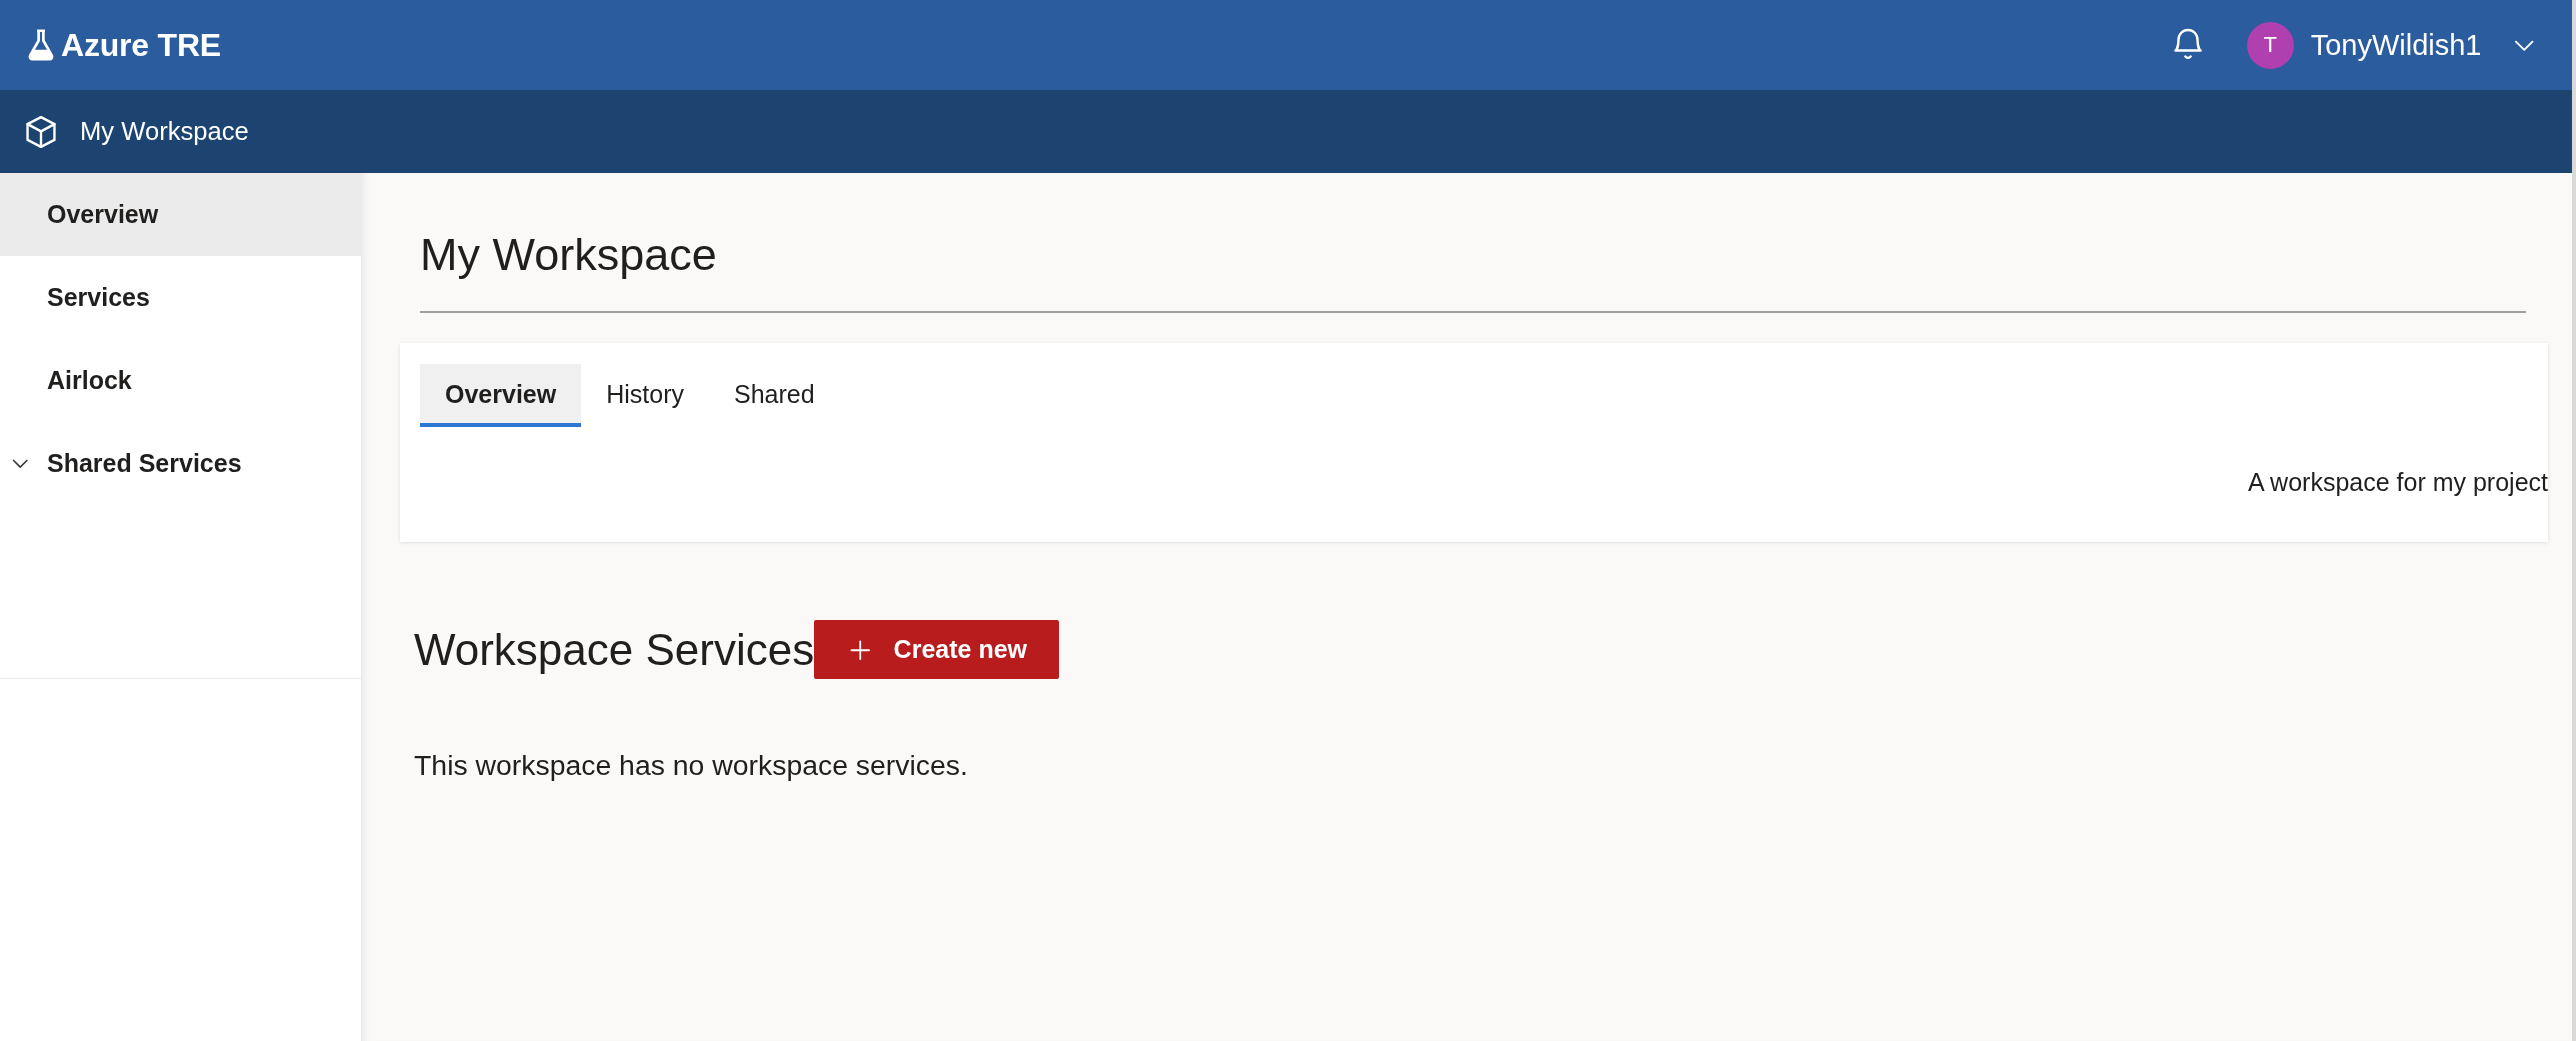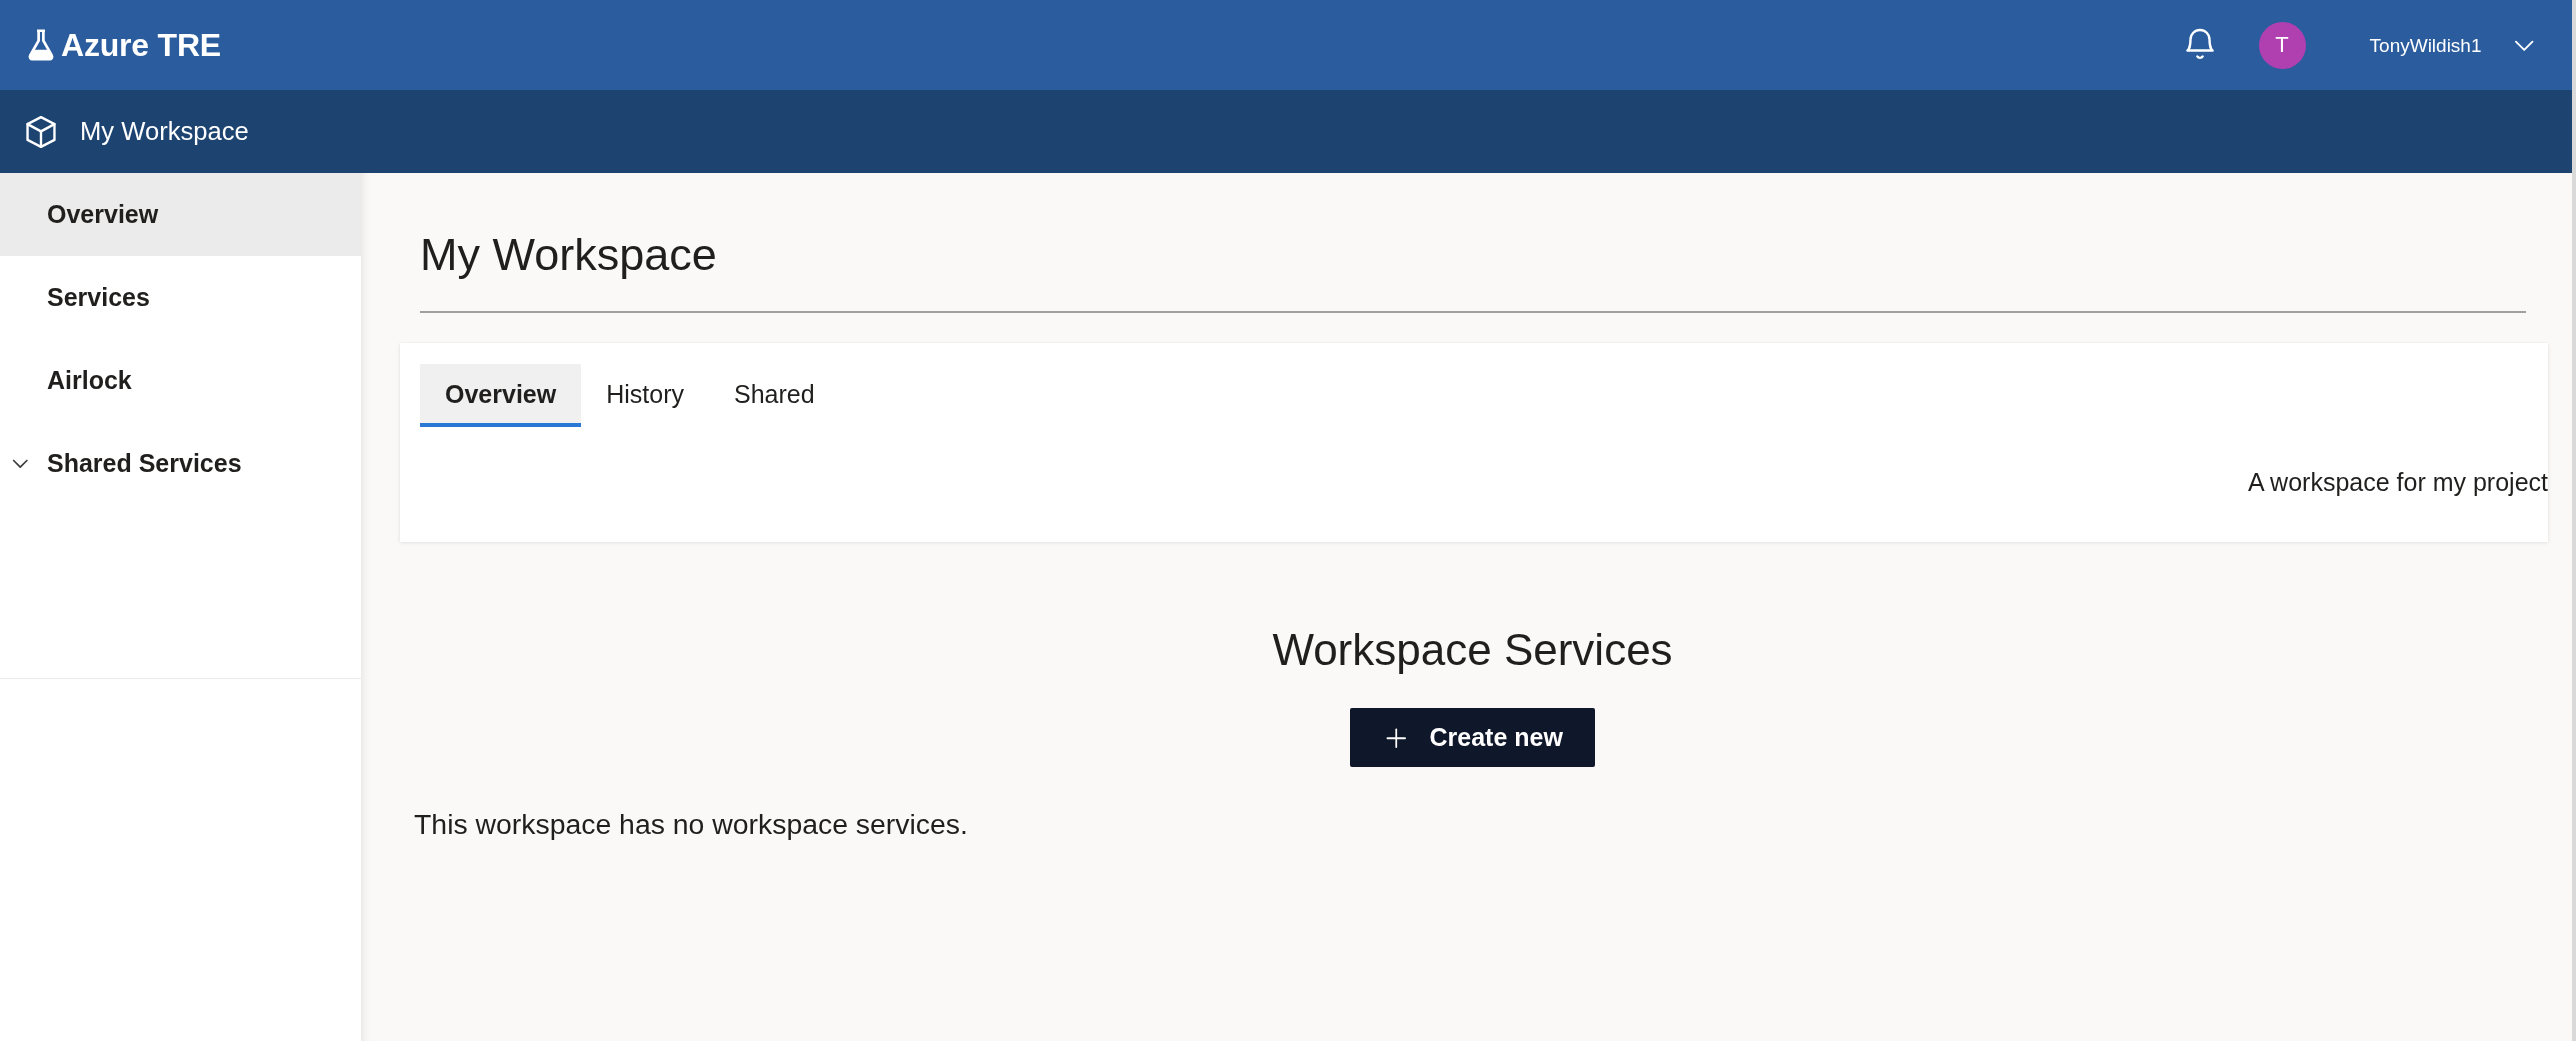--- a/index.html
+++ b/index.html
@@ -68,25 +68,24 @@
     color: #ffffff;
     display: flex;
     align-items: center;
     justify-content: center;
     font-size: 22px;
     font-weight: 400;
     line-height: 1;
   }
   .user-name {
     color: #ffffff;
-    font-size: 19px;
+    font-size: 29px;
     font-weight: 400;
     line-height: 1;
     white-space: nowrap;
-    margin-left: 47px;
   }
   .chevron-wrap {
     display: flex; align-items: center; justify-content: center;
     width: 32px; height: 32px;
     margin-left: 9.5px;
   }
 
   
   .subbar {
     position: absolute;
@@ -221,35 +220,34 @@
     line-height: 1.2;
     text-align: right;
   }
 
   
   .section-head {
     margin: 49px 0 0 0;
     padding: 0 45px 0 52px;
     display: flex;
     align-items: center;
-    justify-content: space-between;
-    flex-direction: column;
+    justify-content: flex-start;
   }
   .section-title {
     font-size: 44px;
     font-weight: 400;
     color: #201f1e;
     line-height: 1;
   }
   .create-btn {
     display: flex;
     align-items: center;
     justify-content: center;
     gap: 19px;
-    background: #0f172a;
+    background: #b91c1c;
     color: #ffffff;
     border: none;
     height: 59px;
     padding: 0 32px;
     font-family: "Liberation Sans", sans-serif;
     font-size: 25px;
     font-weight: bold;
     cursor: pointer;
     border-radius: 1.9px;
     line-height: 1;

